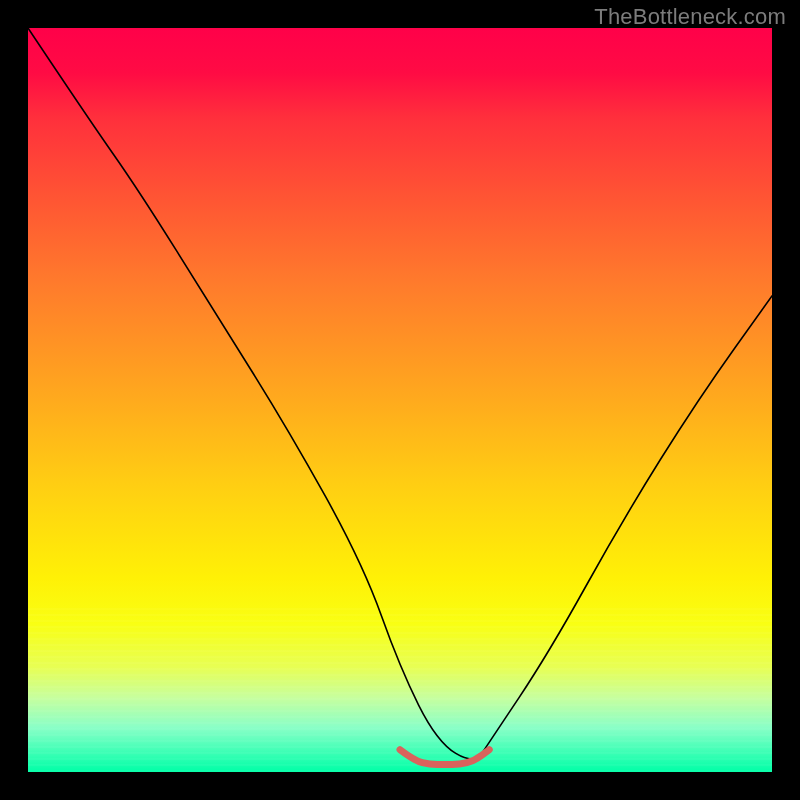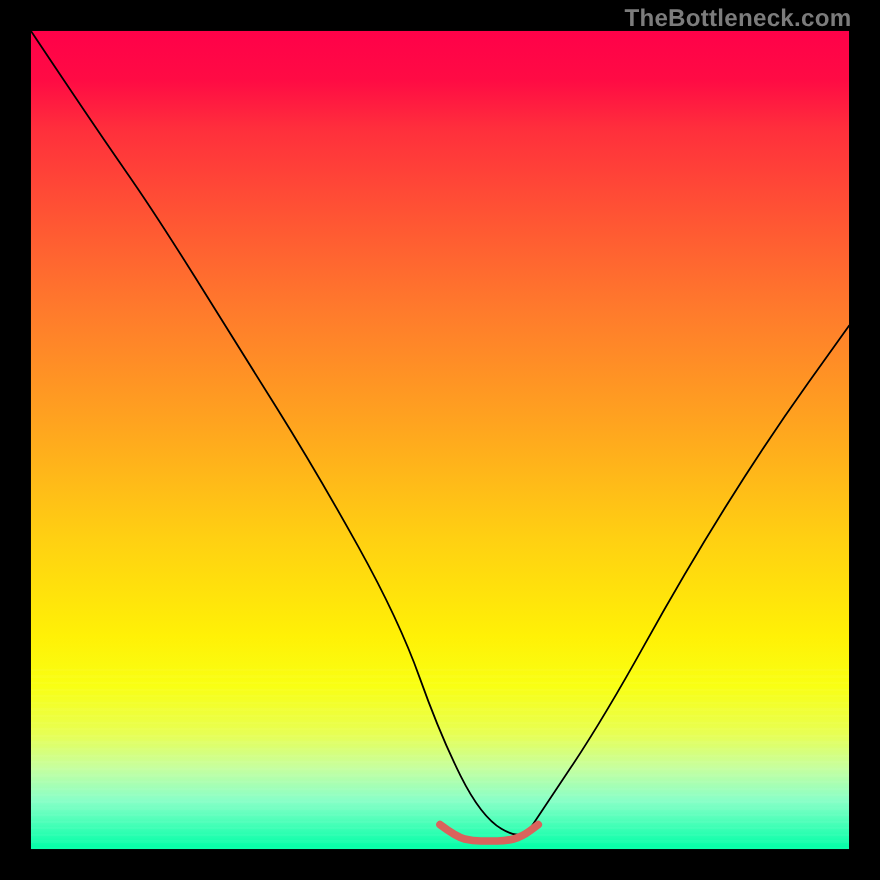--- a/index.html
+++ b/index.html
@@ -13,24 +13,24 @@
   }
   .frame {
     position: relative;
     width: 800px;
     height: 800px;
     background: #000;
   }
   .watermark {
     position: absolute;
     top: 4px;
-    right: 26px;
+    right: 14px;
     color: #7c7c7c;
     font-size: 22px;
-    font-weight: 700;
+    font-weight: 400;
     letter-spacing: 0.2px;
     z-index: 10;
   }
   .plot-area {
     position: absolute;
     left: 28px;
     top: 28px;
     width: 744px;
     height: 744px;
     overflow: hidden;

